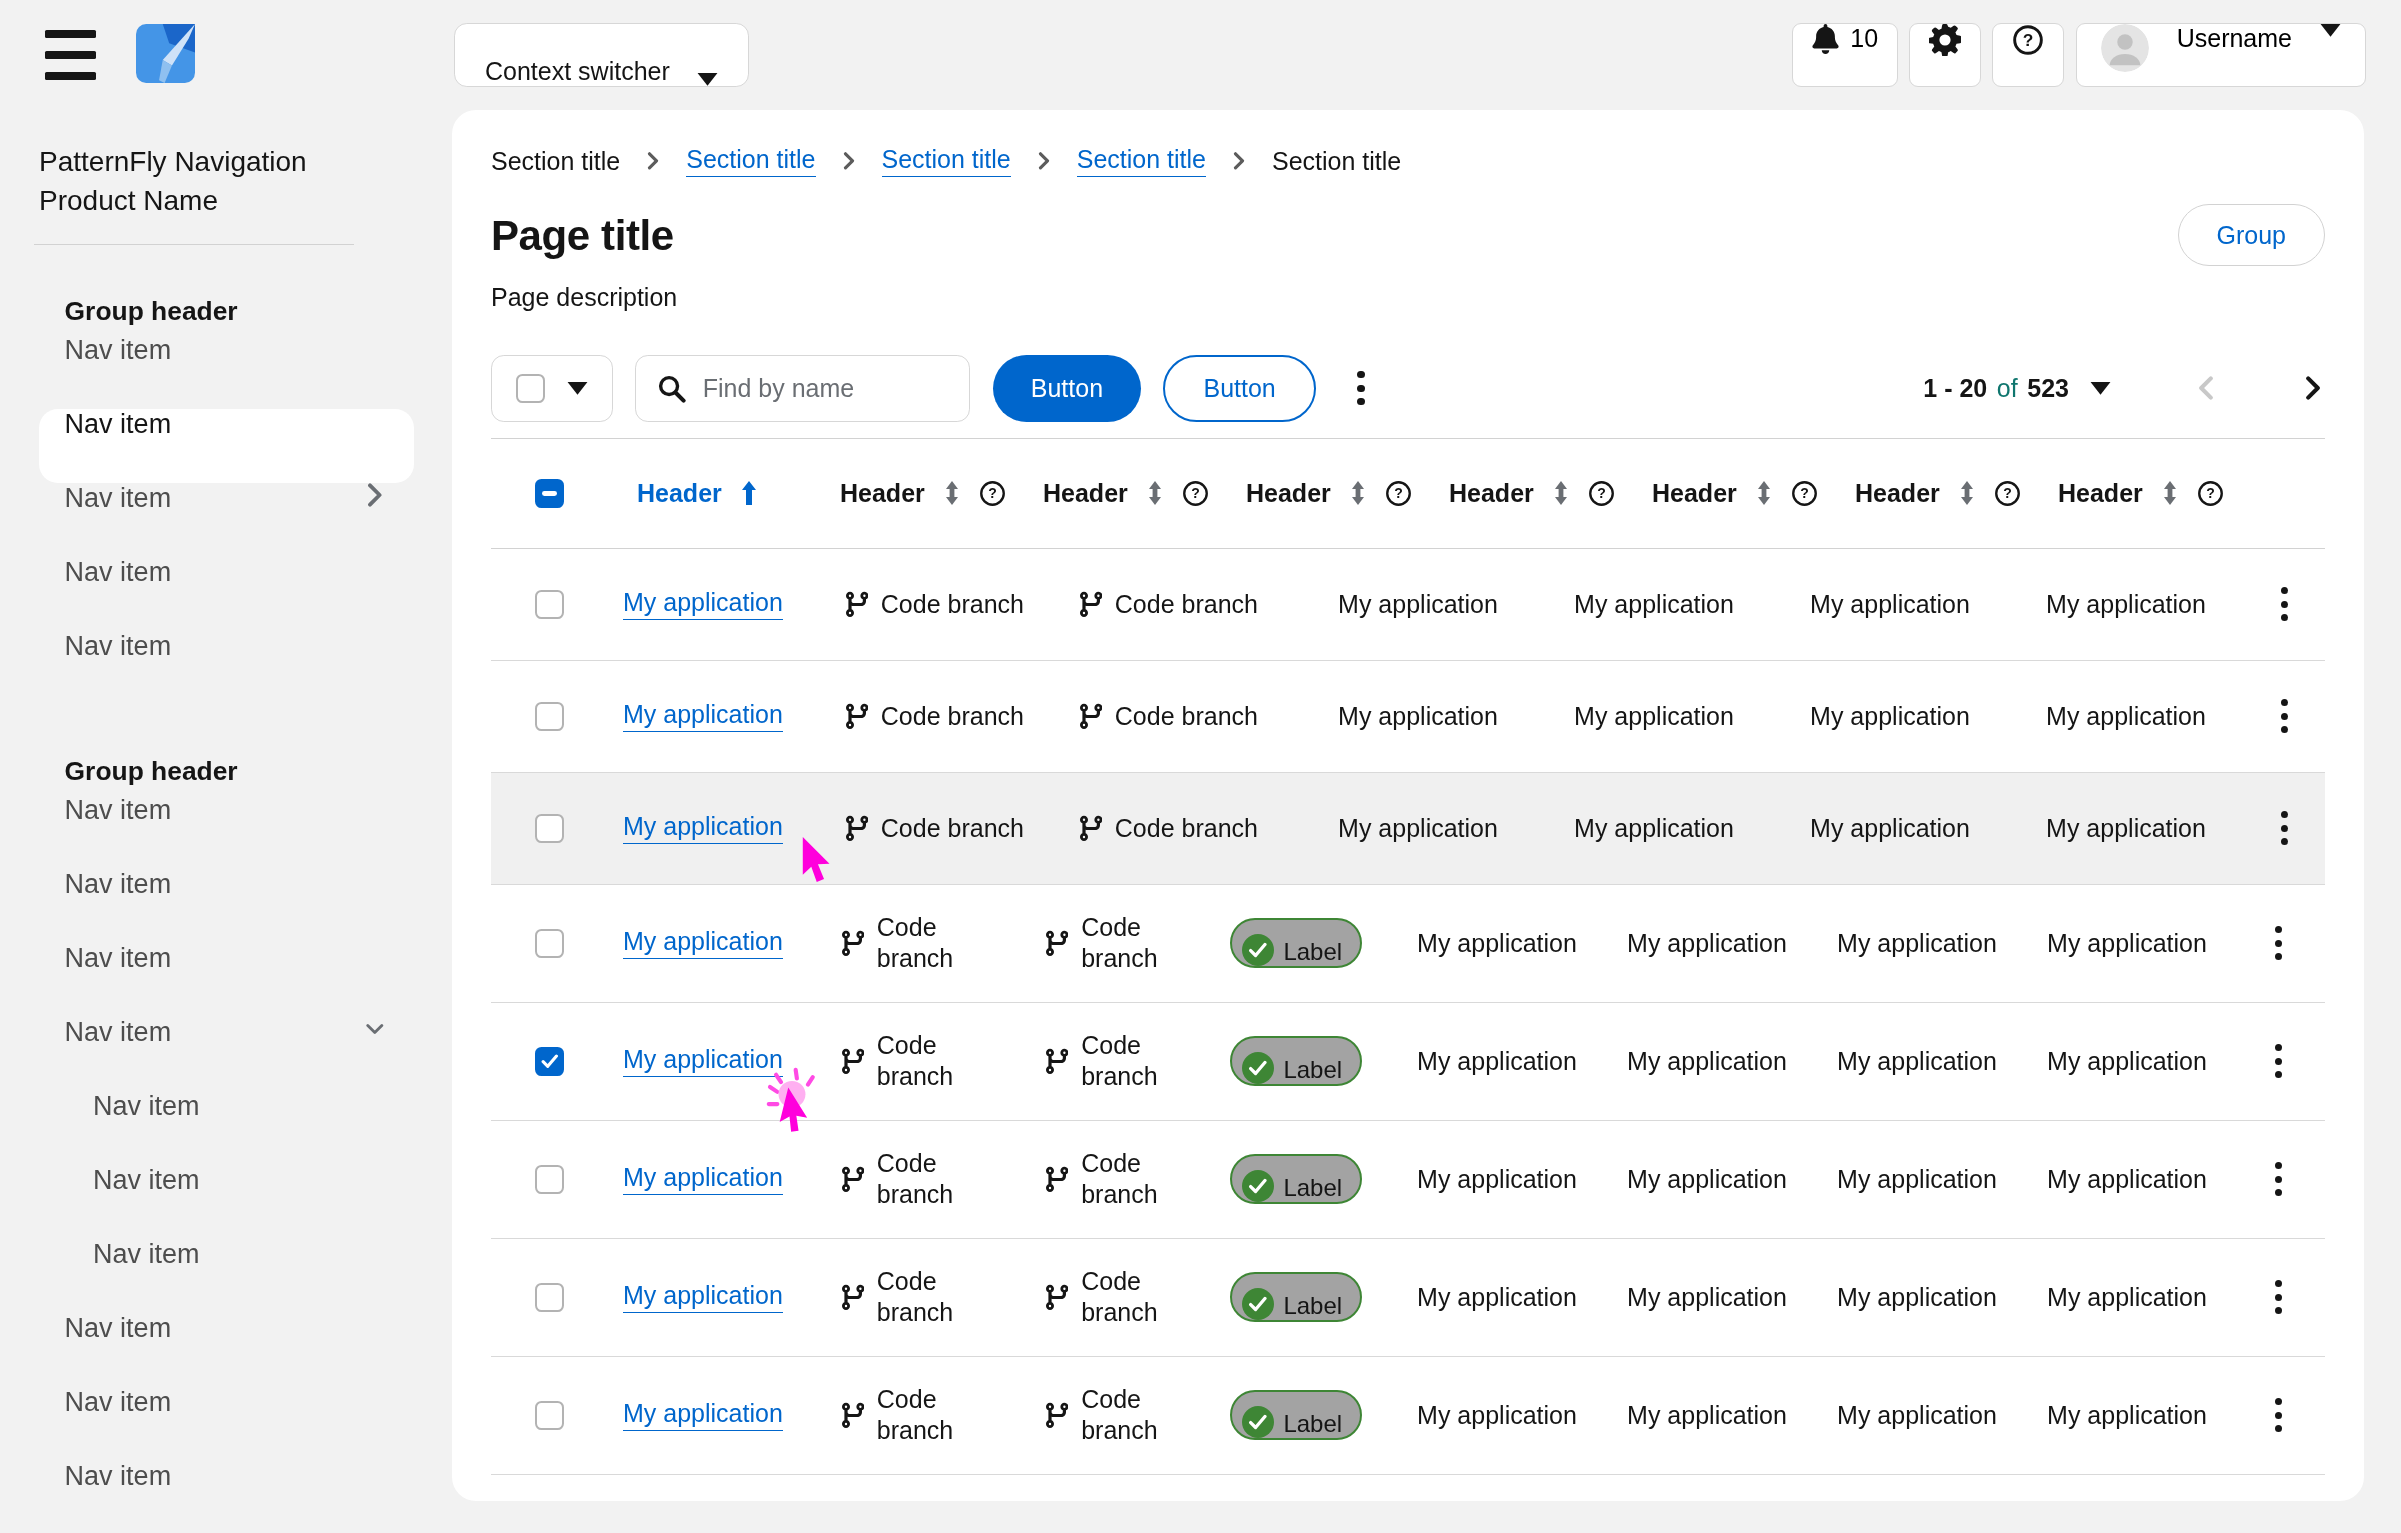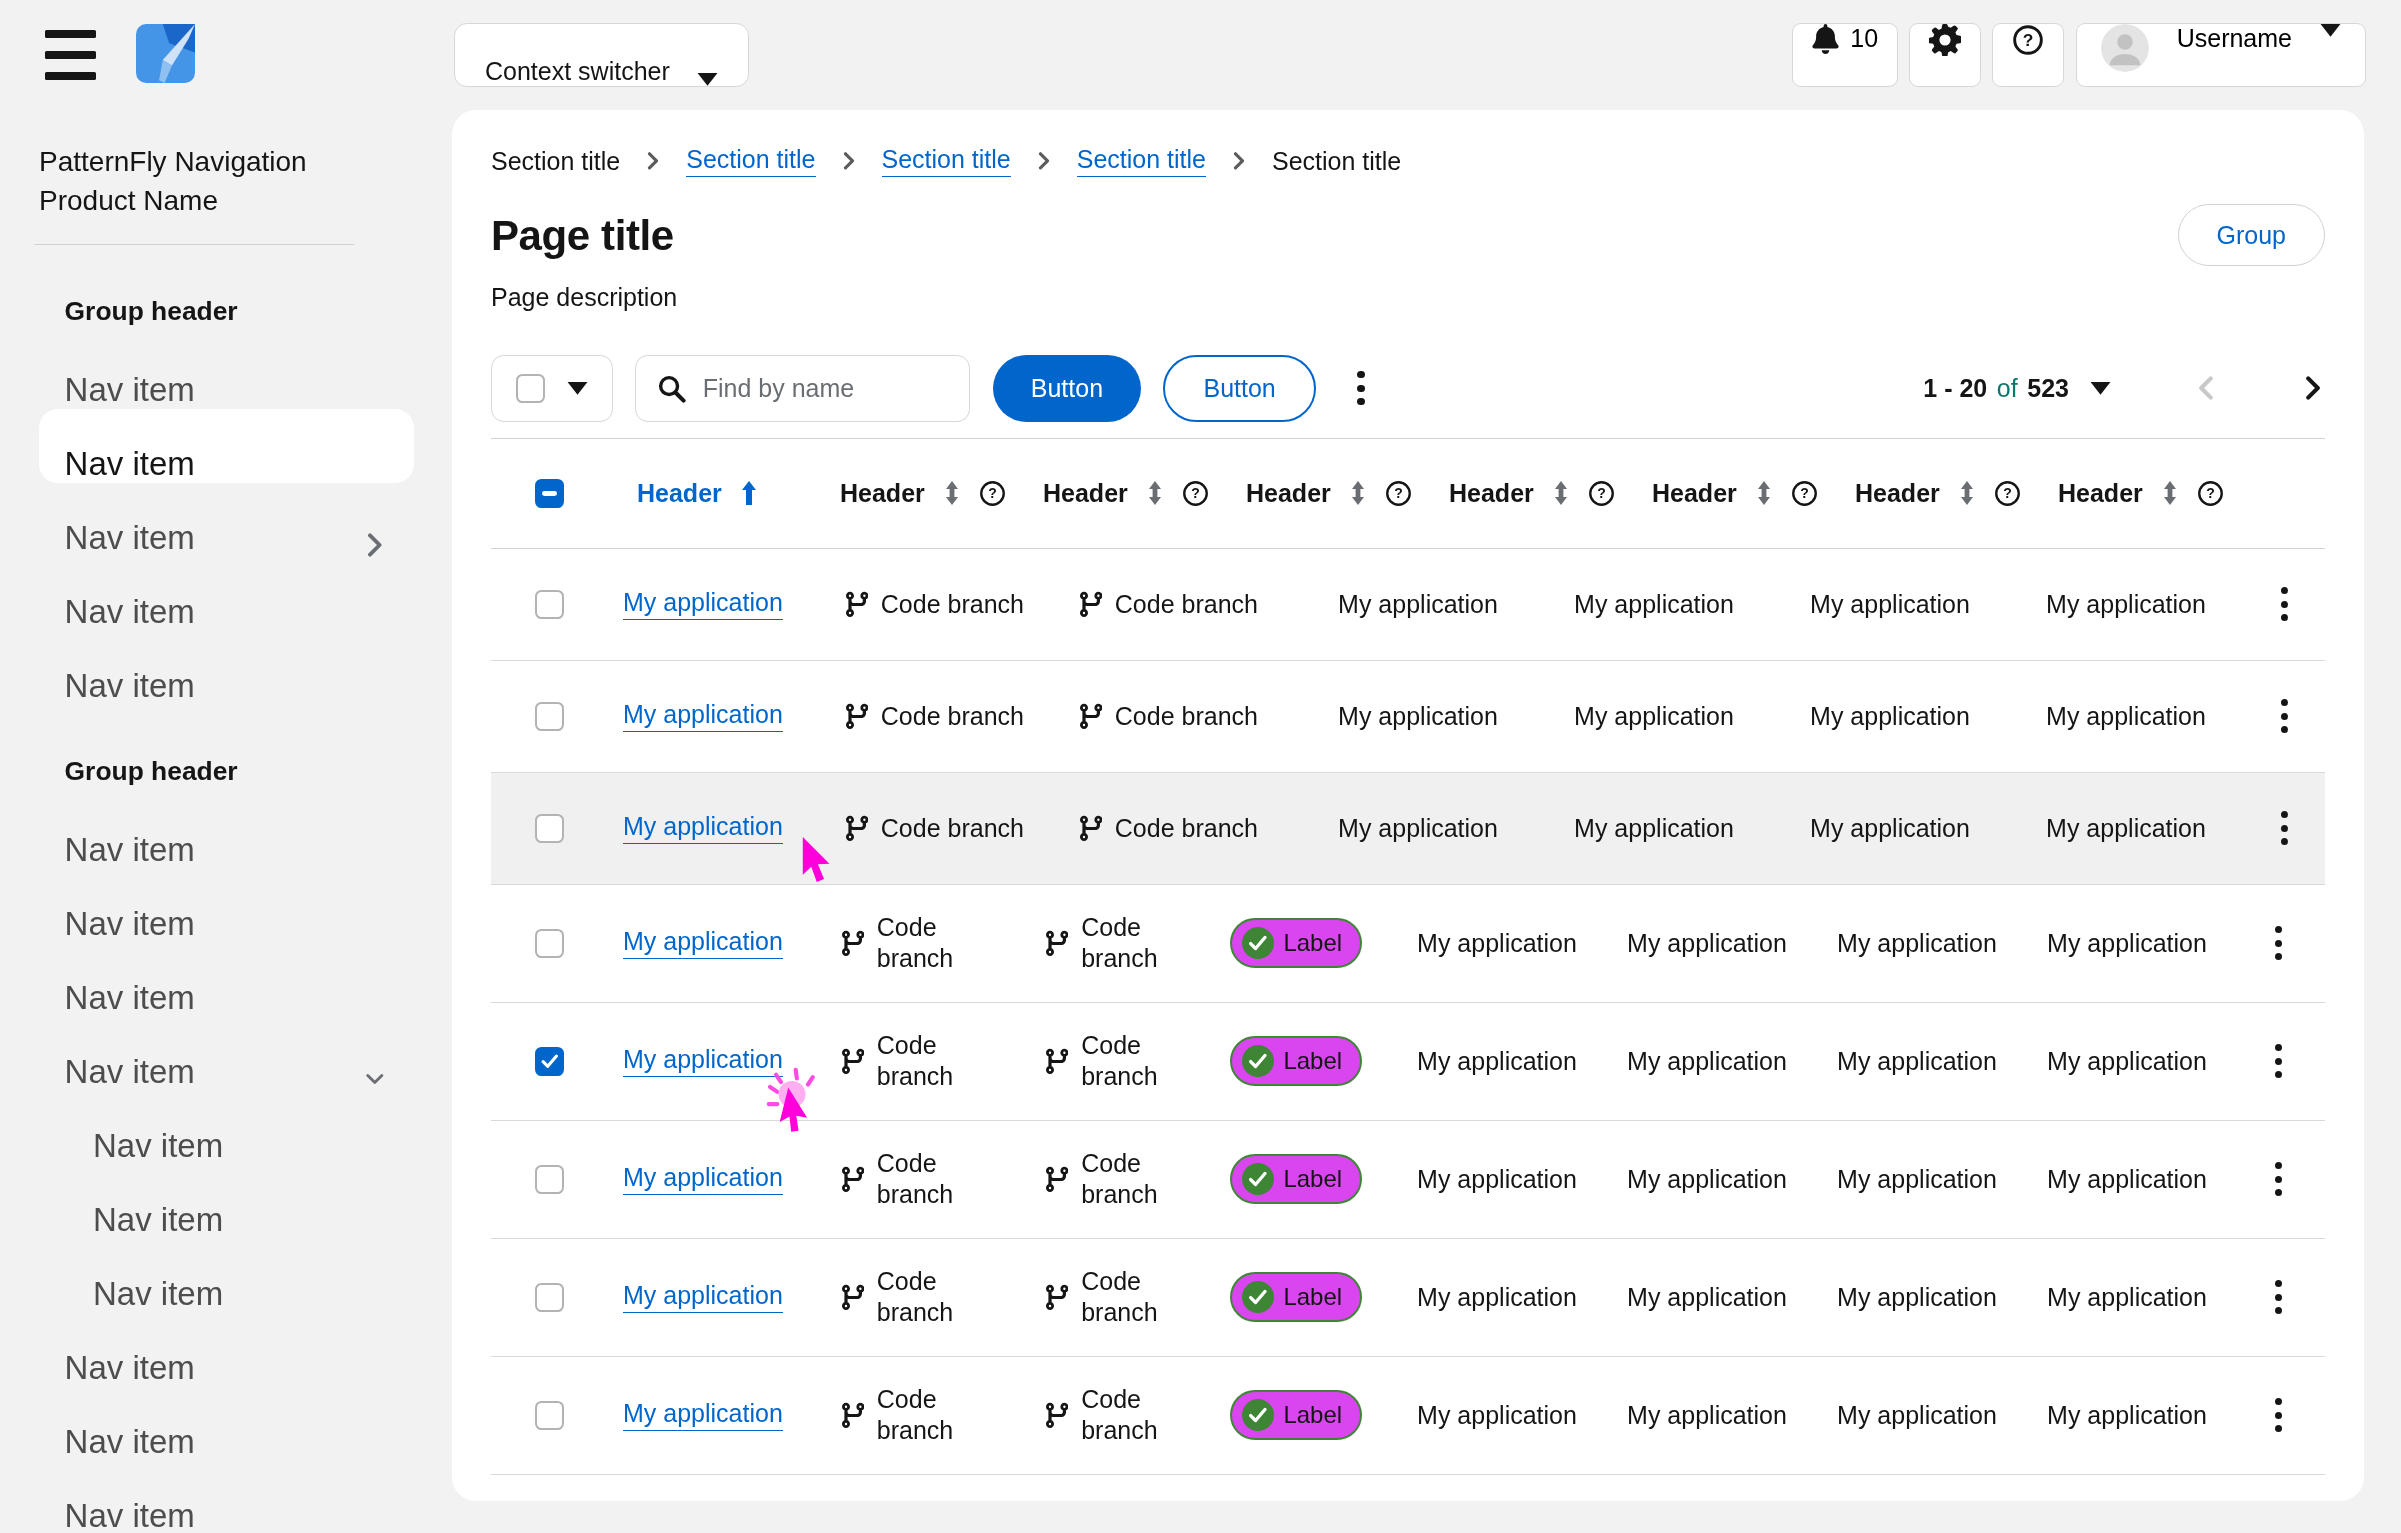--- a/index.html
+++ b/index.html
@@ -19,22 +19,22 @@
   .icon-btn{background:#fff;border:1.6px solid #d7d7d7;border-radius:9px;height:64px;
     display:flex;align-items:flex-start;justify-content:center;gap:11.2px;padding:0 19px;font-size:25px;cursor:pointer}
   .avatar{width:48px;height:48px;border-radius:50%;overflow:hidden;flex:0 0 auto}
   .caret{width:21px;height:12.8px;color:#151515}
 
   
   .sidebar{position:absolute;left:0;top:110px;width:432px;bottom:0}
   .side-title{margin:32px 0 12px 39px;font-size:28px;line-height:39px;color:#151515}
   .side-div{margin:24px 0 0 34px;width:320px;border:none;border-top:1.6px solid #d2d2d2}
   .group-header{margin:51px 18.4px 8px 39px;padding-left:25.6px;font-size:26.4px;font-weight:700;color:#151515}
-  .nav-item{position:relative;height:74px;margin:0 18.4px 0 39px;display:flex;align-items:flex-end;
-    padding-left:25.6px;font-size:33px;color:#4d4d4d;border-radius:19px;cursor:pointer}
+  .nav-item{position:relative;height:74px;margin:0 18.4px 0 39px;display:flex;align-items:flex-start;
+    padding-left:25.6px;font-size:27px;color:#4d4d4d;border-radius:19px;cursor:pointer}
   .nav-item.selected{background:#fff;color:#151515}
   .nav-item.sub{padding-left:54px}
   .nav-chevron{position:absolute;right:30px;width:17.6px;height:24px;color:#6a6e73;display:flex;align-items:center}
   .nav-chevron svg{width:17.6px;height:24px}
 
   
   .card{position:absolute;left:452px;top:110px;width:1912px;height:1391px;background:#fff;
     border-radius:24px;padding:0 39px;overflow:hidden}
 
   .breadcrumb{display:flex;align-items:center;gap:27px;margin-top:35px;font-size:25px}
@@ -89,22 +89,22 @@
   .row.b{grid-template-columns:117px 220px 188px 184px 192px 210px 210px 210px 210px 1fr;height:118px}
   .row.hover{background:#f0f0f0}
   .cell-cb{display:flex;justify-content:center}
   .cell-link{padding-left:15px}
   .app-link{color:#0066cc;border-bottom:1.6px solid #0066cc;padding-bottom:2.4px;cursor:pointer;display:inline-block}
   .cell-branch{display:flex;align-items:center;gap:12.8px;padding-left:13.6px}
   .row.b .cell-branch:nth-child(4){padding-left:30px}
   .branch-ic{width:22.4px;height:27px;color:#151515;flex:0 0 auto}
   .row.b .branch-t{width:98px;line-height:31px}
   .cell-label{display:flex;justify-content:center}
-  .pf-label{display:inline-flex;align-items:center;gap:9.6px;height:50px;padding:0 17.6px 0 9.6px;
-    border:2.4px solid #3e8635;border-radius:27px;background:#d946ef}
+  .pf-label{display:inline-flex;align-items:flex-end;gap:9.6px;height:50px;padding:0 17.6px 0 9.6px;
+    border:2.4px solid #3e8635;border-radius:27px;background:#a3a3a3}
   .pf-label .dot{width:32px;height:32px;border-radius:50%;background:#3e8635;display:flex;
     align-items:center;justify-content:center}
   .pf-label .dot svg{width:17.6px;height:16px}
   .pf-label span{font-size:24px;color:#151515}
   .cell-app{text-align:center}
   .cell-kebab{display:flex;justify-content:center}
 
   
   .cb{width:29px;height:29px;border-radius:6.4px;border:2.4px solid #b3b3b3;background:#fff;
     position:relative;cursor:pointer;flex:0 0 auto}

